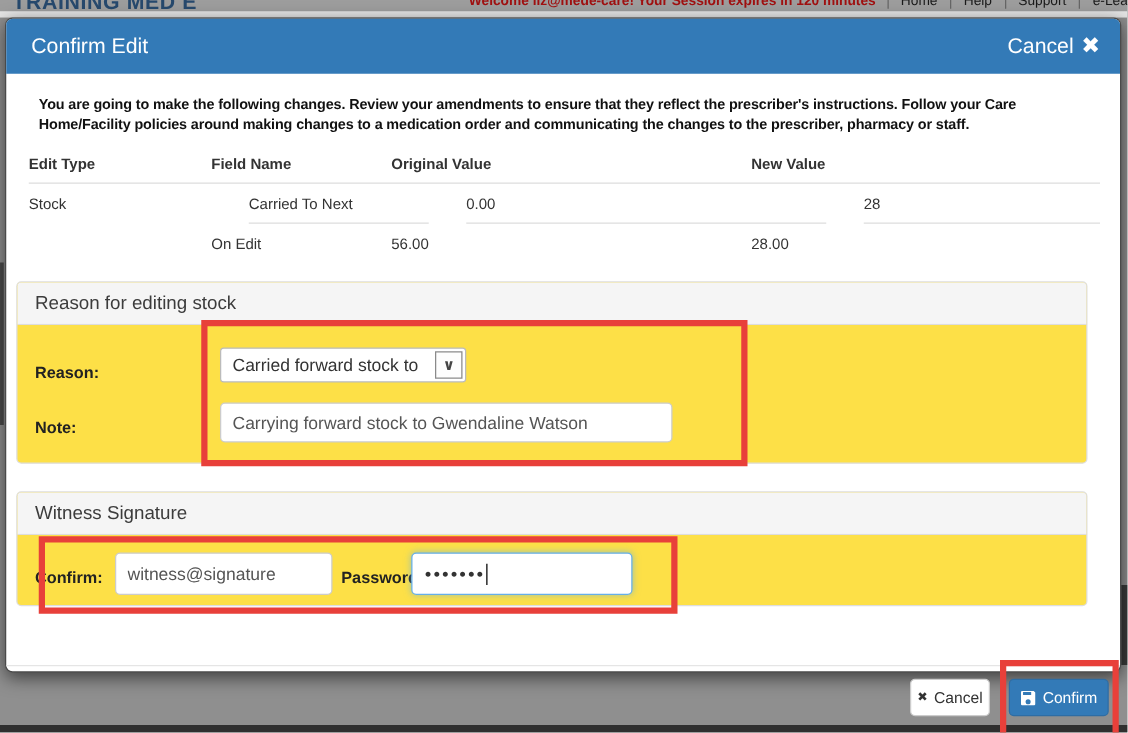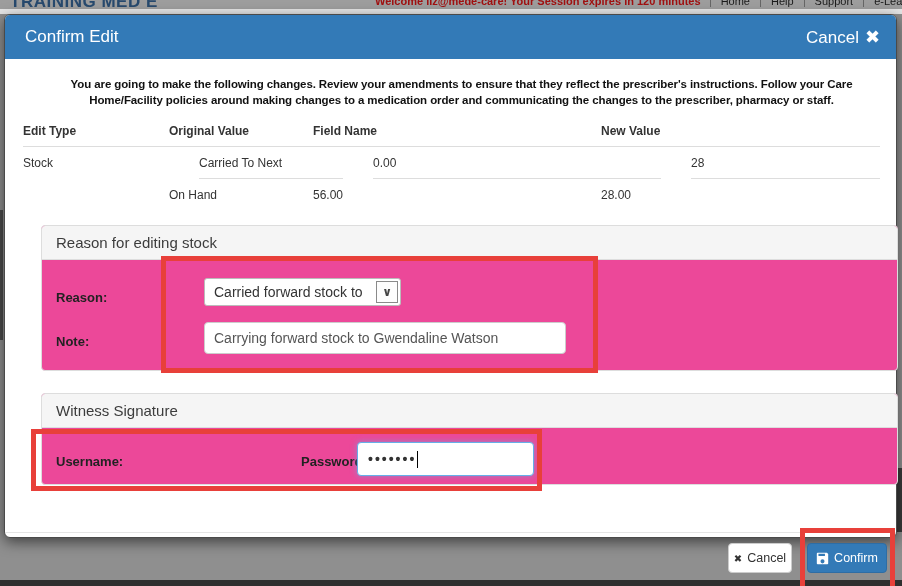--- a/index.html
+++ b/index.html
@@ -29,36 +29,36 @@
     box-shadow:0 4px 14px rgba(0,0,0,.55);
   }
   .modal-header {
     position:absolute; left:0; top:0; width:100%; height:44px;
     background:#337ab7; border-radius:5px 5px 0 0;
   }
   .modal-title { position:absolute; left:20px; top:12px; color:#fff; font-size:17px; }
   .header-cancel { position:absolute; right:16px; top:11px; color:#fff; font-size:17px; cursor:pointer; }
   .header-cancel .x { font-weight:bold; margin-left:6px; font-size:18px;}
   .warning {
-    position:absolute; left:36px; top:62px; width:841px;
-    text-align:center; font-size:11.5px; font-weight:bold; color:#111;
+    position:absolute; left:26px; top:62px; width:841px;
+    font-size:11.5px; font-weight:bold; color:#111;
     letter-spacing:-.1px; line-height:1.35;
   }
   
   .edit-table { position:absolute; left:18px; top:104px; width:857px; font-size:12px; }
   .t-row { display:grid; grid-template-columns:146px 144px 288px 1fr; align-items:center; }
   .t-head { font-weight:bold; height:28px; border-bottom:1px solid #ddd; }
   .t-head > div { align-self:end; padding-bottom:8px; }
   .t-body1 { height:32px;gap:30px; }
   .t-body1 .cell-sub { border-bottom:1px solid #ddd; height:100%; display:flex; align-items:center;}
   .t-body2 { height:32px; }
   
   .panel {
-    position:absolute; left:36px; width:857px;
-    border:1px solid #ddd; border-radius:4px; background:#ec4899;
+    position:absolute; left:8px; width:857px;
+    border:1px solid #ddd; border-radius:4px; background:#fde047;
   }
   .panel-heading {
     background:#f5f5f5; border-bottom:1px solid #ddd; border-radius:3px 3px 0 0;
     font-size:15px; color:#3c3c3c; padding:8px 14px;
   }
   .panel-reason { top:210px; height:146px; }
   .panel-witness { top:378px; height:92px; }
   .fld-label { position:absolute; font-size:13px; font-weight:bold; color:#222; }
   
   .select-box {
@@ -129,52 +129,53 @@
   <div class="modal-header">
     <span class="modal-title">Confirm Edit</span>
     <span class="header-cancel"><span>Cancel</span><span class="x">✖</span></span>
   </div>
 
   <div class="warning">You are going to make the following changes. Review your amendments to ensure that they reflect the prescriber's instructions. Follow your Care Home/Facility policies around making changes to a medication order and communicating the changes to the prescriber, pharmacy or staff.</div>
 
   <div class="edit-table">
     <div class="t-row t-head">
       <div>Edit Type</div>
+      <div>Field Name</div>
       <div>Original Value</div>
-      <div>Field Name</div>
       <div>New Value</div>
     </div>
     <div class="t-row t-body1">
       <div>Stock</div>
       <div class="cell-sub">Carried To Next</div>
       <div class="cell-sub">0.00</div>
       <div class="cell-sub">28</div>
     </div>
     <div class="t-row t-body2">
       <div></div>
-      <div>On Hand</div>
+      <div>On Edit</div>
       <div>56.00</div>
       <div>28.00</div>
     </div>
   </div>
 
   <div class="panel panel-reason">
     <div class="panel-heading">Reason for editing stock</div>
     <span class="fld-label" style="left:14px; top:64px;">Reason:</span>
     <div class="select-box">
       <span class="select-text">Carried forward stock to</span>
       <span class="select-arrow">∨</span>
     </div>
     <span class="fld-label" style="left:14px; top:108px;">Note:</span>
     <input class="txt-input note-input" value="Carrying forward stock to Gwendaline Watson" style="">
   </div>
 
   <div class="panel panel-witness">
     <div class="panel-heading">Witness Signature</div>
-    <span class="fld-label wit-user-label">Username:</span>
+    <span class="fld-label wit-user-label">Confirm:</span>
+    <input class="txt-input user-input" value="witness@signature" style="">
     <span class="fld-label wit-pwd-label">Password:</span>
     <div class="pwd-box">
       <span class="pwd-dots">•••••••</span>
         <span class="caret"></span>
     </div>
   </div>
 
   <div class="modal-footer">
     <div class="btn btn-cancel">
       <span class="x">✖</span>

